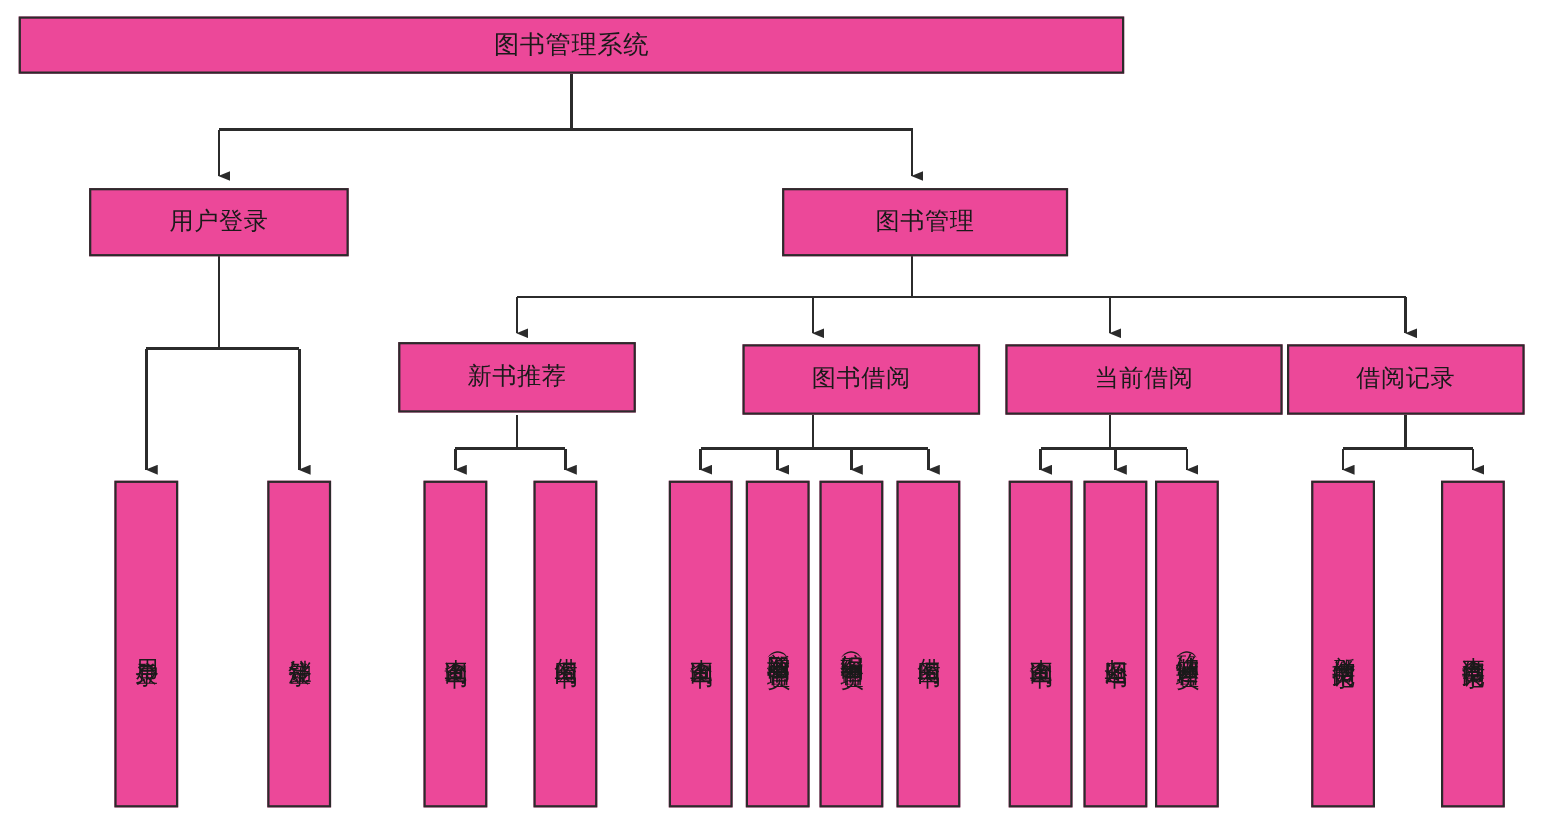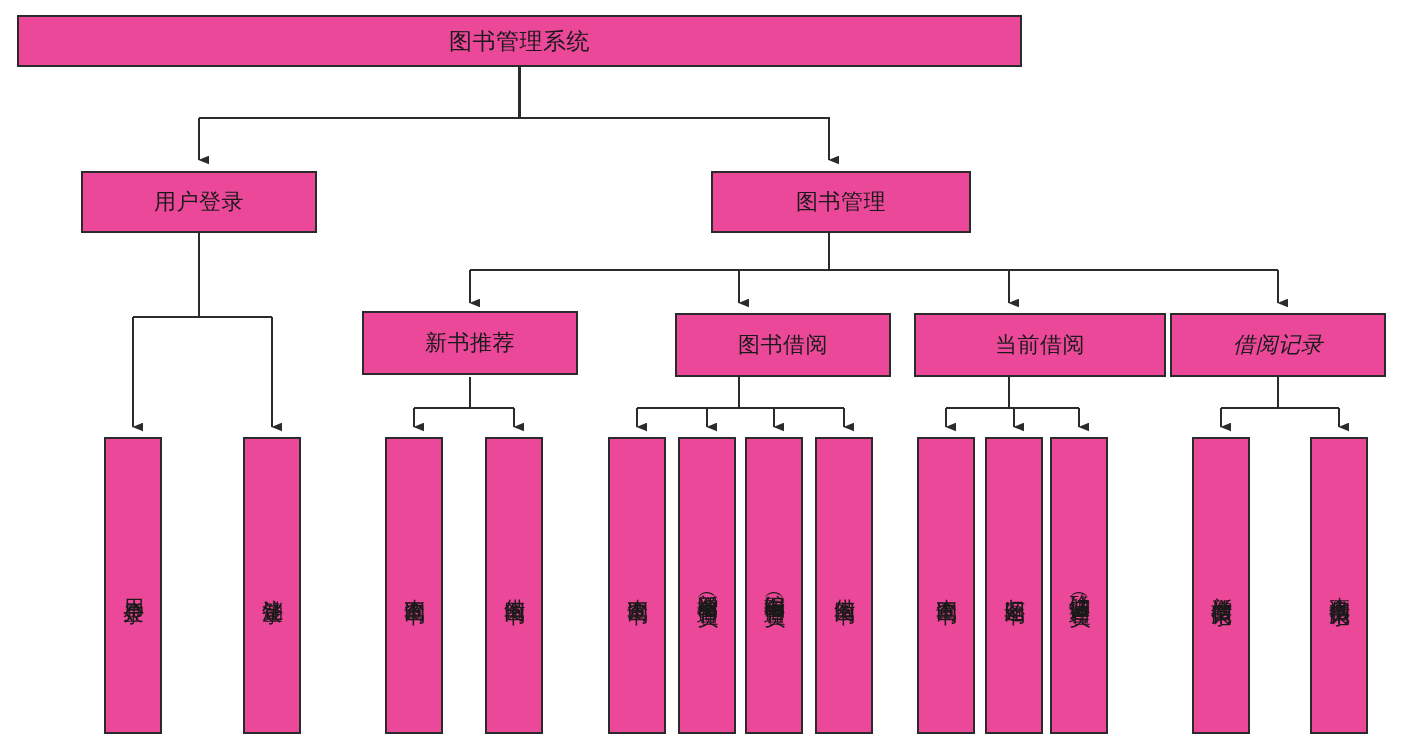--- a/index.html
+++ b/index.html
@@ -170,21 +170,21 @@
   </div>
 
   <div class="node horizontal" style="left:631px; top:313px; width:216px; height:64px;margin-left:44px;">
     <span class="node-label">图书借阅</span>
   </div>
 
   <div class="node horizontal" style="left:901px; top:313px; width:252px; height:64px;margin-left:13px;">
     <span class="node-label">当前借阅</span>
   </div>
 
-  <div class="node horizontal" style="left:1170px; top:313px; width:216px; height:64px;font-style:italic;">
+  <div class="node horizontal" style="left:1170px; top:313px; width:216px; height:64px;">
     <span class="node-label">借阅记录</span>
   </div>
 
   <div class="node vertical" style="left:104px; top:437px; width:58px; height:297px;">
     <span class="node-label">用户登录</span>
   </div>
 
   <div class="node vertical" style="left:243px; top:437px; width:58px; height:297px;">
     <span class="node-label">注销登录</span>
   </div>

